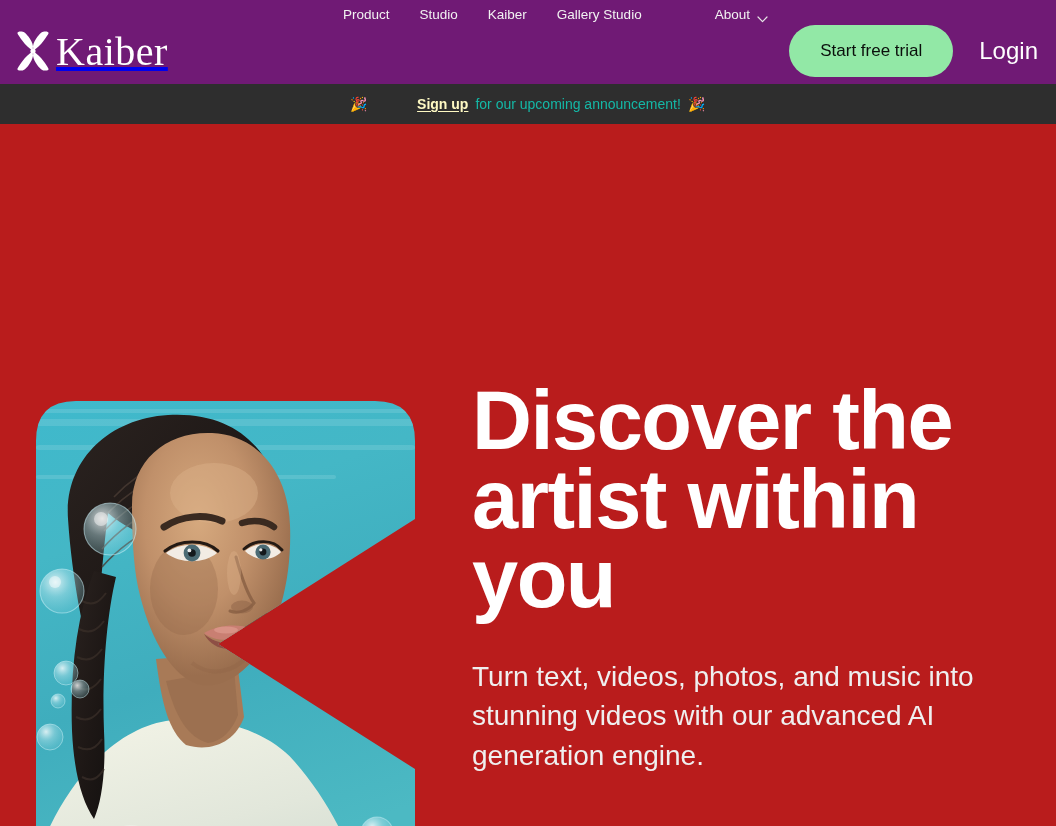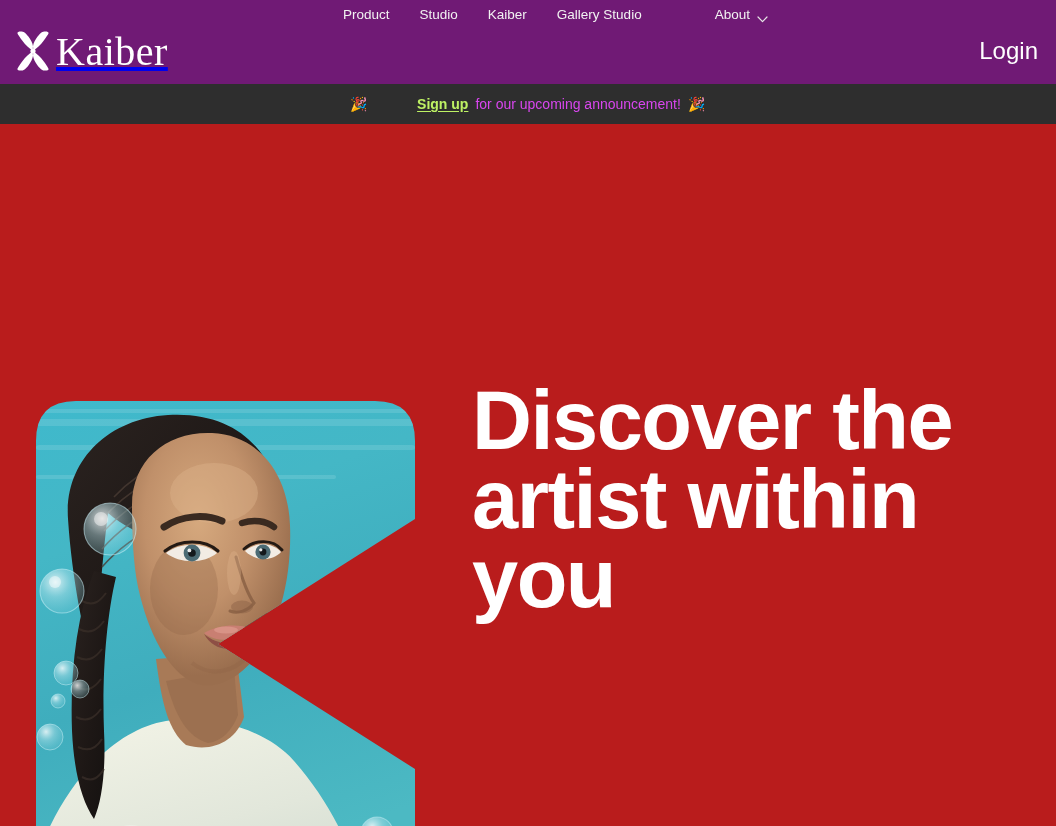--- a/index.html
+++ b/index.html
@@ -116,27 +116,27 @@
     background: #2e2e2e;
     display: flex;
     align-items: center;
     justify-content: center;
     gap: 7px;
     font-size: 14px;
     color: #9eb39e;
   }
   .announce-emoji { font-size: 14px; line-height: 1; }
   .announce-link {
-    color: #bef264;
+    color: #fef9c3;
     font-weight: bold;
     text-underline-offset: 2px;
     cursor: pointer;
     margin-left: 42px;
   }
-  .announce-text { color: #d946ef; }
+  .announce-text { color: #14b8a6; }
 
   
   .hero {
     position: relative;
     width: 1056px;
     height: 783px;
     background: #b91c1c;
     overflow: hidden;
   }
 
@@ -211,20 +211,21 @@
       <span>About</span>
       <span class="chev">
         <svg width="11" height="7" viewBox="0 0 11 7" xmlns="http://www.w3.org/2000/svg" aria-hidden="true">
           <path d="M1 1 L5.5 5.6 L10 1" fill="none" stroke="#e6e6e6" stroke-width="1.2" stroke-linecap="round" stroke-linejoin="round"></path>
         </svg>
       </span>
     </a>
   </nav>
 
   <div class="header-actions">
+    <button class="btn-pill" type="button">Start free trial</button>
     <a class="login-link" href="#">Login</a>
   </div>
 
 </header>
 
 <div class="announce-bar">
   <span class="announce-emoji">🎉</span>
   <a class="announce-link" href="#">Sign up</a>
   <span class="announce-text">for our upcoming announcement!</span>
   <span class="announce-emoji">🎉</span>
@@ -376,16 +377,17 @@
           <circle cx="341" cy="432" r="16" fill="url(#bubbleGrad)" stroke="#cbeff5" stroke-width="1.1" stroke-opacity="0.5"></circle>
           <circle cx="360" cy="460" r="20" fill="url(#bubbleGrad)" stroke="#cbeff5" stroke-width="1.1" stroke-opacity="0.5"></circle>
           <circle cx="322" cy="446" r="8" fill="url(#bubbleGrad)" stroke="#cbeff5" stroke-width="1" stroke-opacity="0.5"></circle>
         </g>
       </g>
     </svg>
   </div>
 
   <div class="hero-copy">
     <h1 class="hero-title">Discover the artist within you</h1>
+    <p class="hero-sub">Turn text, videos, photos, and music into stunning videos with our advanced AI generation engine.</p>
 
   </div>
 
 </section>
 
 </body></html>

